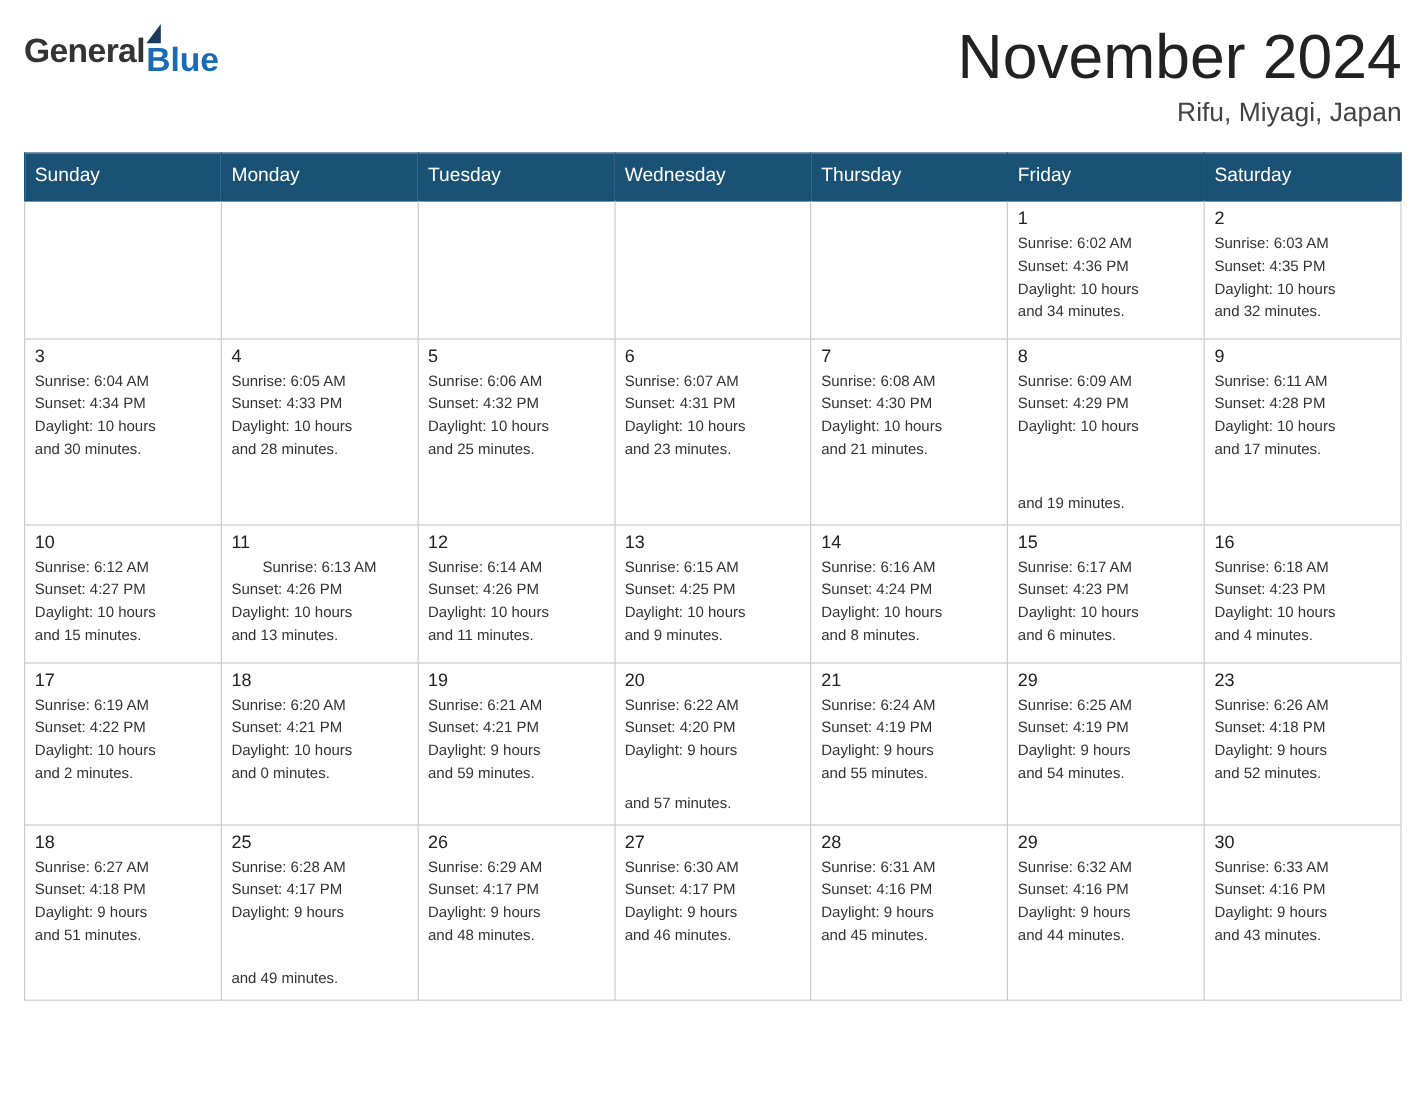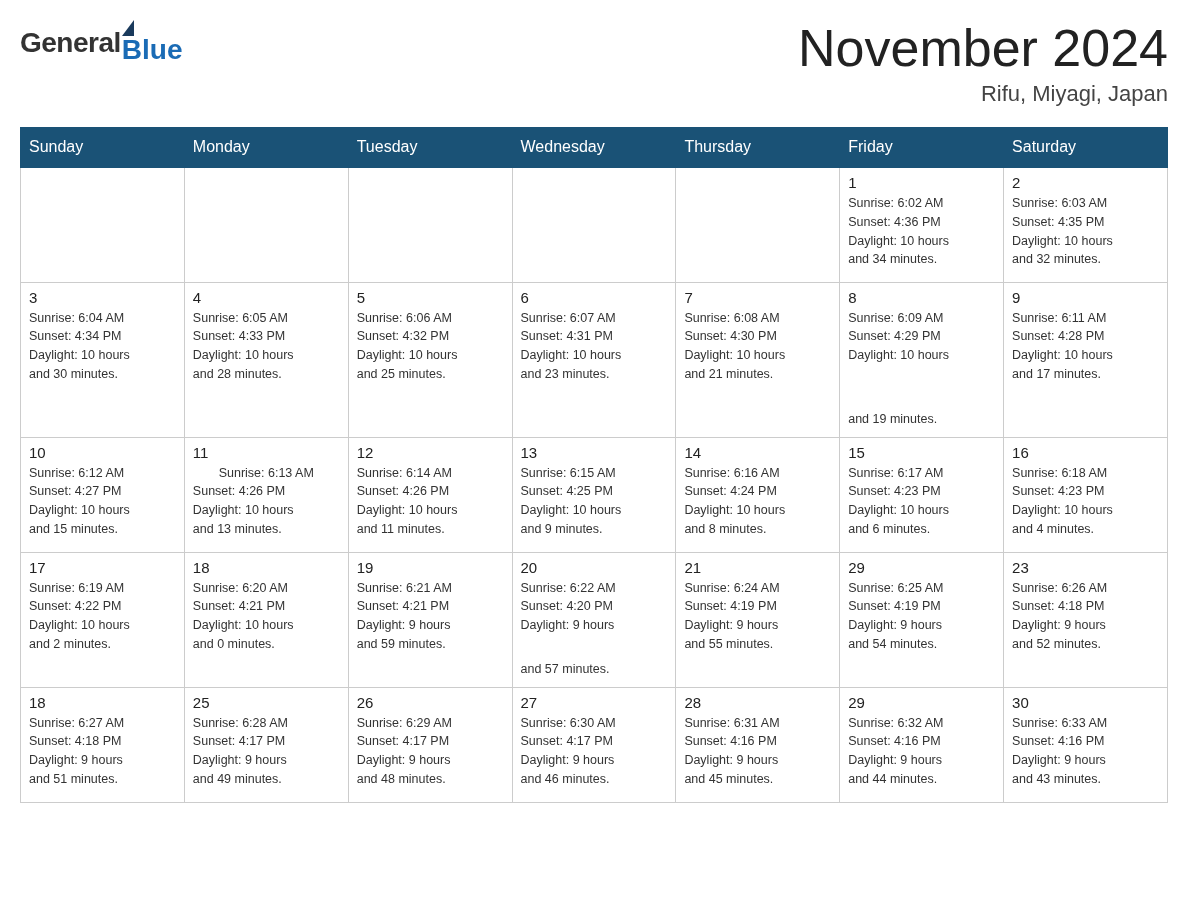--- a/index.html
+++ b/index.html
@@ -374,21 +374,21 @@
             <span style="display: block;">Daylight: 9 hours</span>
             <span style="display: block;">and 51 minutes.</span>
           </div>
         </td>
         <td>
           <span class="day-number">25</span>
           <div class="day-info">
             <span style="display: block;">Sunrise: 6:28 AM</span>
             <span style="display: block;">Sunset: 4:17 PM</span>
             <span style="display: block;">Daylight: 9 hours</span>
-            <span style="display: block;">and 49 minutes.</span>
+            <span style="display: block; margin-top: 36px;">and 49 minutes.</span>
           </div>
         </td>
         <td>
           <span class="day-number">26</span>
           <div class="day-info">
             <span style="display: block;">Sunrise: 6:29 AM</span>
             <span style="display: block;">Sunset: 4:17 PM</span>
             <span style="display: block;">Daylight: 9 hours</span>
             <span style="display: block;">and 48 minutes.</span>
           </div>

